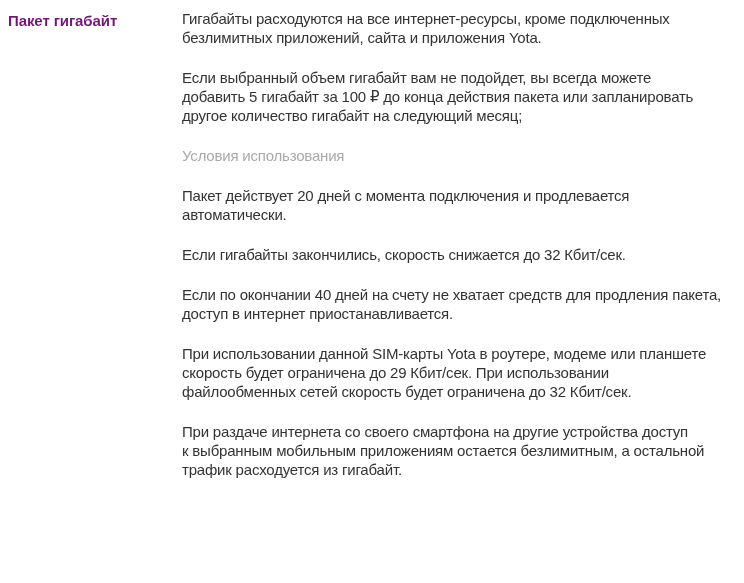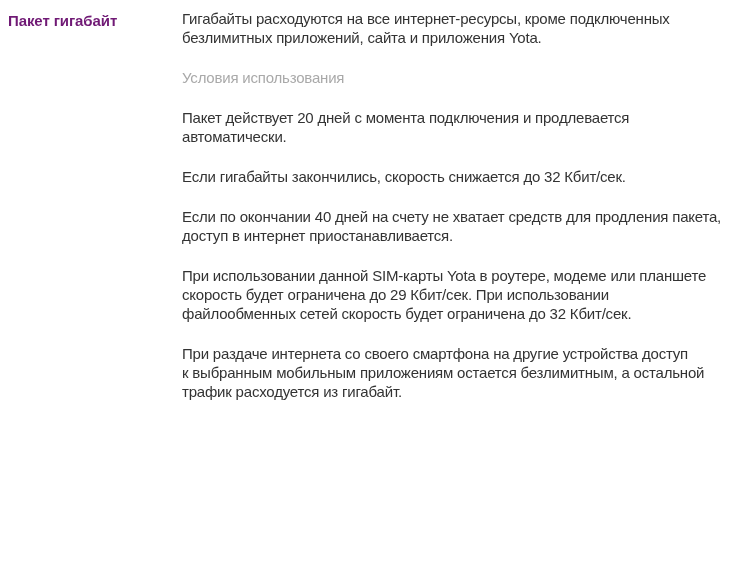--- a/index.html
+++ b/index.html
@@ -56,20 +56,23 @@
 </head>
 <body>
 
 <div class="page">
   <div class="left-col">
     <h3 class="section-label">Пакет гигабайт</h3>
   </div>
   <div class="right-col">
     <p>Гигабайты расходуются на все интернет-ресурсы, кроме подключенных
 безлимитных приложений, сайта и приложения Yota.</p>
+    <p>Если выбранный объем гигабайт вам не подойдет, вы всегда можете
+добавить 5 гигабайт за 100 ₽ до конца действия пакета или запланировать
+другое количество гигабайт на следующий месяц;</p>
     <h4 class="subheading">Условия использования</h4>
     <p>Пакет действует 20 дней с момента подключения и продлевается
 автоматически.</p>
     <p>Если гигабайты закончились, скорость снижается до 32 Кбит/сек.</p>
     <p>Если по окончании 40 дней на счету не хватает средств для продления пакета,
 доступ в интернет приостанавливается.</p>
     <p>При использовании данной SIM-карты Yota в роутере, модеме или планшете
 скорость будет ограничена до 29 Кбит/сек. При использовании
 файлообменных сетей скорость будет ограничена до 32 Кбит/сек.</p>
     <p>При раздаче интернета со своего смартфона на другие устройства доступ

